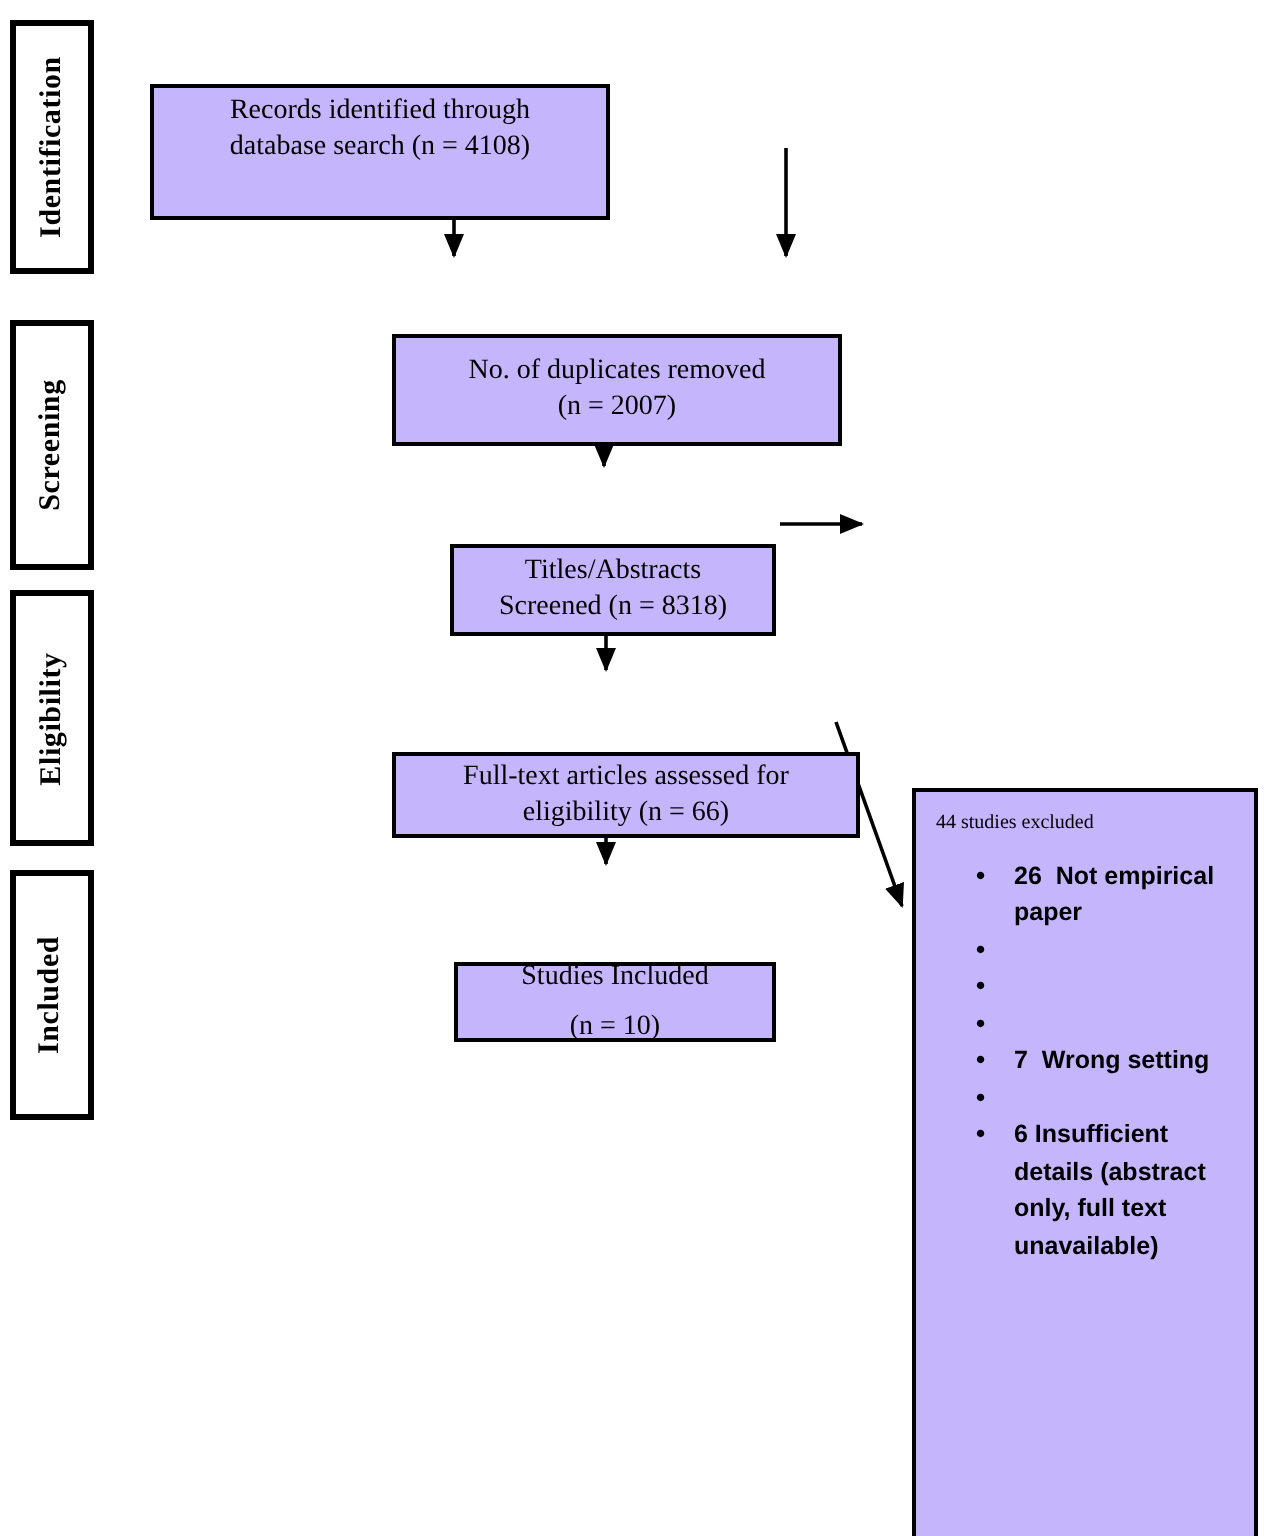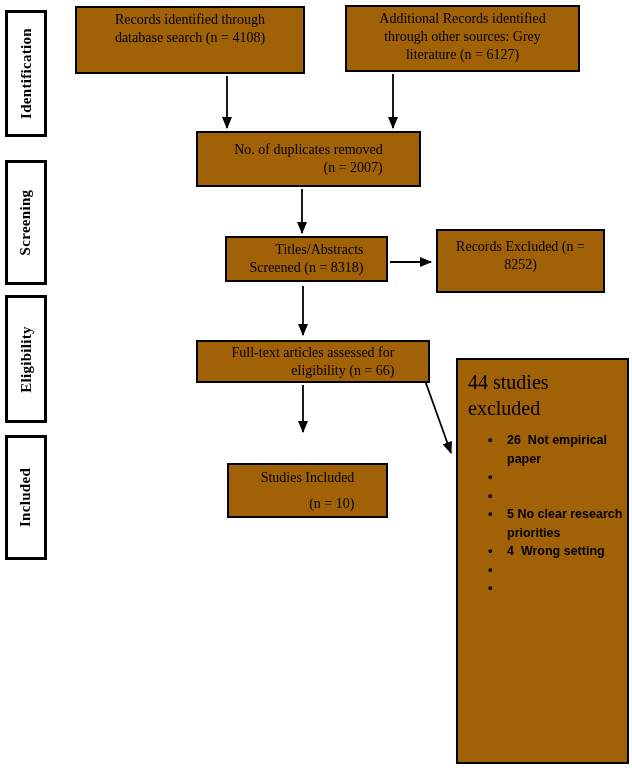--- a/index.html
+++ b/index.html
@@ -45,54 +45,54 @@
   }
   #stage-identification { top: 10px;  height: 127px; }
   #stage-screening      { top: 160px; height: 125px; }
   #stage-eligibility    { top: 295px; height: 128px; }
   #stage-included       { top: 435px; height: 125px; }
 
   
   .box {
     position: absolute;
     border: 2px solid #000000;
-    background: #a16207;
+    background: #c4b5fd;
     box-sizing: border-box;
     text-align: center;
     font-size: 14px;
     line-height: 1.28;
+    margin-top: 36px;
   }
   .box .box-text { white-space: pre-line; display: block; }
   .box.top-align { padding-top: 3px; }
   .box.v-center {
     display: flex;
     align-items: center;
     justify-content: center;
-    text-align: right;
   }
   #box-records-identified { left: 75px;  top: 6px;   width: 230px; height: 68px; }
   #box-additional-records { left: 345px; top: 5px;   width: 235px; height: 67px; }
   #box-duplicates-removed { left: 196px; top: 131px; width: 225px; height: 56px; }
   #box-titles-abstracts   { left: 225px; top: 236px; width: 163px; height: 46px; }
   #box-records-excluded   { left: 436px; top: 229px; width: 169px; height: 64px; padding-top: 7px; }
   #box-fulltext-assessed  { left: 196px; top: 340px; width: 234px; height: 43px; }
-  #box-studies-included   { left: 227px; top: 463px; width: 161px; height: 55px; }
+  #box-studies-included   { left: 227px; top: 445px; width: 161px; height: 40px; }
   #box-studies-included .box-text { line-height: 1.8; }
 
   
   #box-studies-excluded {
     left: 456px;
     top: 358px;
     width: 173px;
     height: 406px;
     text-align: left;
     padding: 10px 4px 0 10px;
   }
   .excluded-title {
-    font-size: 20px;
+    font-size: 10px;
     margin: 0 0 10px 0;
   }
   .reasons {
     list-style: none;
     margin: 0;
     padding: 0 0 0 20px;
     font-family: "Liberation Sans", sans-serif;
     font-size: 12.5px;
     font-weight: 600;
     line-height: 18.5px;
@@ -142,40 +142,31 @@
   </div>
   <div class="stage" id="stage-included">
     <span class="stage-label">Included</span>
   </div>
 
   <div class="box top-align" id="box-records-identified">
     <span class="box-text">Records identified through
 database search (n = 4108)</span>
   </div>
 
-  <div class="box top-align" id="box-additional-records">
-    <span class="box-text">Additional Records identified
-through other sources: Grey
-literature (n = 6127)</span>
-  </div>
 
   <div class="box v-center" id="box-duplicates-removed">
     <span class="box-text">No. of duplicates removed
 (n = 2007)</span>
   </div>
 
   <div class="box v-center" id="box-titles-abstracts">
     <span class="box-text">Titles/Abstracts
 Screened (n = 8318)</span>
   </div>
 
-  <div class="box" id="box-records-excluded">
-    <span class="box-text">Records Excluded (n =
-8252)</span>
-  </div>
 
   <div class="box v-center" id="box-fulltext-assessed">
     <span class="box-text">Full-text articles assessed for
 eligibility (n = 66)</span>
   </div>
 
   <div class="box v-center" id="box-studies-included">
     <span class="box-text">Studies Included
 (n = 10)</span>
   </div>
@@ -188,28 +179,28 @@
         <span class="reason-text">26  Not empirical paper</span>
       </li>
       <li class="reason">
         <span class="bullet">•</span>
       </li>
       <li class="reason">
         <span class="bullet">•</span>
       </li>
       <li class="reason">
         <span class="bullet">•</span>
-        <span class="reason-text">5 No clear research priorities</span>
-      </li>
-      <li class="reason">
-        <span class="bullet">•</span>
-        <span class="reason-text">4  Wrong setting</span>
-      </li>
-      <li class="reason">
-        <span class="bullet">•</span>
-      </li>
-      <li class="reason">
-        <span class="bullet">•</span>
+      </li>
+      <li class="reason">
+        <span class="bullet">•</span>
+        <span class="reason-text">7  Wrong setting</span>
+      </li>
+      <li class="reason">
+        <span class="bullet">•</span>
+      </li>
+      <li class="reason">
+        <span class="bullet">•</span>
+        <span class="reason-text">6 Insufficient details (abstract only, full text unavailable)</span>
       </li>
     </ul>
   </div>
 
 </div>
 
 </body></html>

